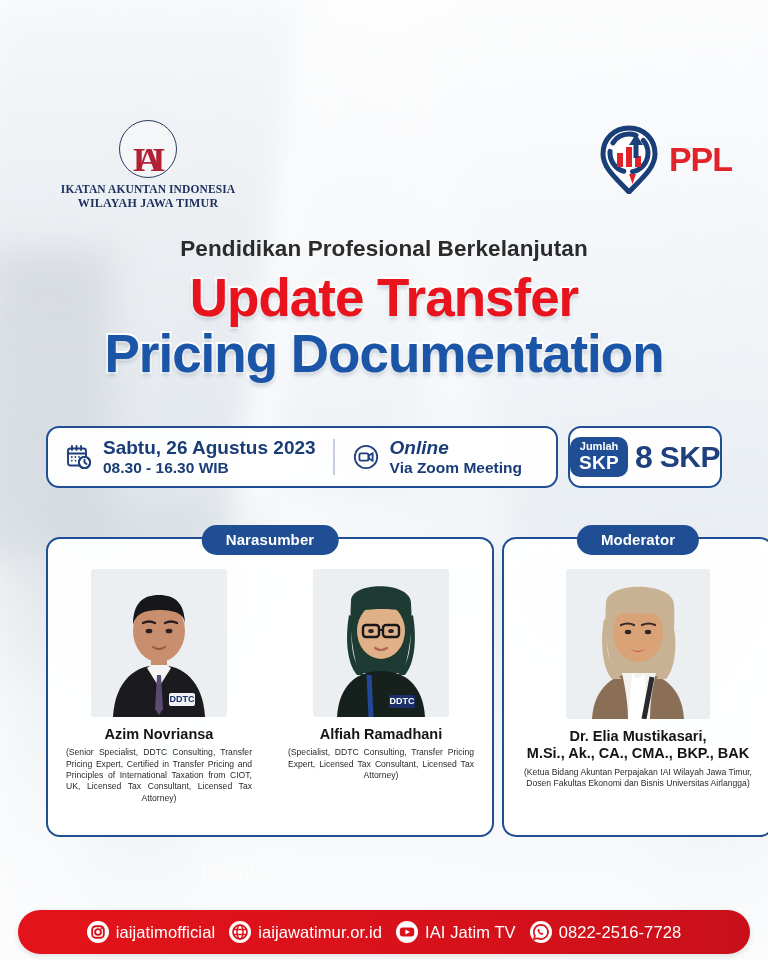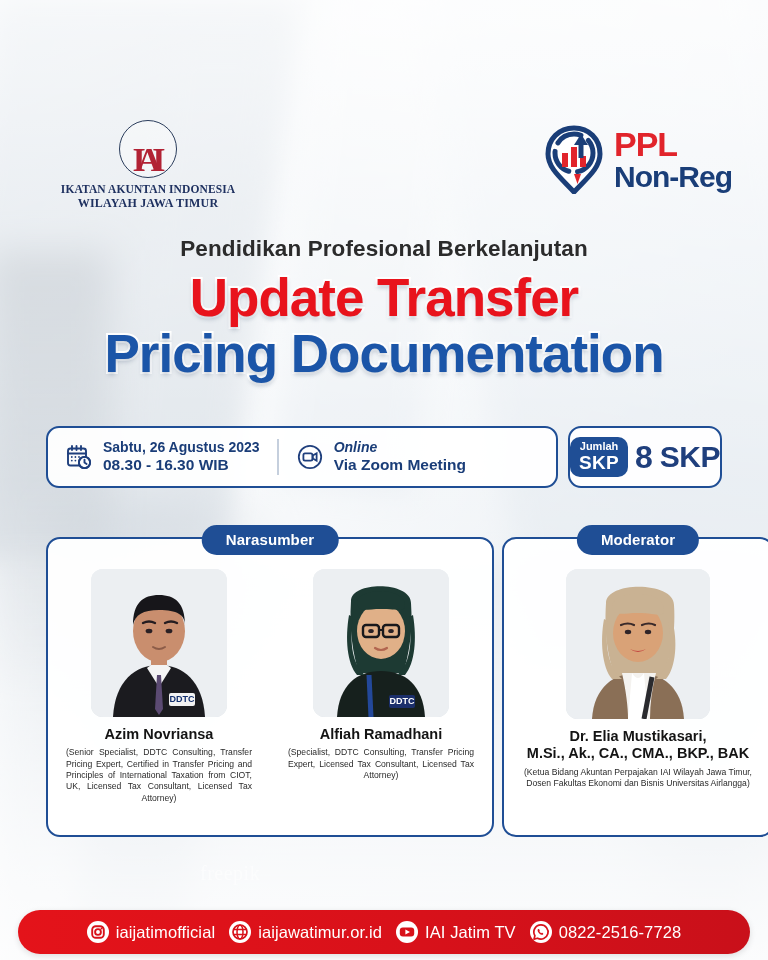--- a/index.html
+++ b/index.html
@@ -127,21 +127,21 @@
     background: rgba(255,255,255,.93);
     border: 2px solid #1f4e95; border-radius: 13px;
   }
   .info-cell { display: flex; align-items: center; gap: 10px; padding: 0 17px; }
   .info-cell.first { flex: 0 0 auto; }
   .vline { width: 2px; height: 36px; background: #c5cfdd; }
 
   .ic { width: 28px; height: 28px; flex: 0 0 28px; color: #1f3f7d; }
   .ic svg { display:block; width: 28px; height: 28px; }
 
-  .info-l1 { font-size: 14px; font-weight: bold; color: #1a3d78; line-height: 1.22; white-space: nowrap; }
+  .info-l1 { font-size: 19px; font-weight: bold; color: #1a3d78; line-height: 1.22; white-space: nowrap; }
   .info-l2 { font-size: 15.5px; font-weight: bold; color: #1a3d78; line-height: 1.22; white-space: nowrap; }
   .info-l1.ital { font-style: italic; }
 
   .skp-box {
     flex: 0 0 152px; display: flex; align-items: center; justify-content: center; gap: 7px;
     background: rgba(255,255,255,.93);
     border: 2px solid #1f4e95; border-radius: 13px;
   }
   .skp-pill {
     background: #1f4e95; color: #fff; border-radius: 10px;
@@ -167,21 +167,21 @@
     background: #1f4e95; color: #fff; border-radius: 15px;
     font-size: 15px; font-weight: bold; padding: 6px 24px 7px; white-space: nowrap;
     letter-spacing: .1px;
   }
 
   .person { flex: 1 1 0; padding: 30px 12px 10px; text-align: center; }
   .person.mod { padding: 30px 14px 10px; }
 
   .photo {
     width: 136px; height: 148px; margin: 0 auto 9px;
-    border-radius: 12px; overflow: hidden; position: relative;
+    border-radius: 4px; overflow: hidden; position: relative;
     background: #e9edf1;
   }
   .photo.mod { width: 144px; height: 150px; }
 
   .p-name { font-size: 14.5px; font-weight: bold; color: #141414; line-height: 1.2; }
   .p-name.mod { font-size: 14.5px; }
   .p-desc {
     font-size: 8.6px; color: #2a2a2a; line-height: 1.32; margin-top: 4px;
     text-align: justify; text-align-last: center; padding: 0 6px;
   }
@@ -240,21 +240,20 @@
             <rect x="19" y="29" width="6" height="14" fill="#e1242b"></rect>
             <rect x="28" y="23" width="6" height="20" fill="#e1242b"></rect>
             <rect x="37" y="32" width="6" height="11" fill="#e1242b"></rect>
             <path d="M38 34 L38 15" stroke="#1a3e78" stroke-width="5" fill="none"></path>
             <path d="M38 10 L45 21 L31 21 Z" fill="#1a3e78"></path>
             <path d="M31 50 L38 50 L34.5 60 Z" fill="#e1242b"></path>
           </svg>
         </div>
         <div class="ppl-text">
           <div class="ppl-top">PPL</div>
-          <div class="ppl-bot">Non-Reg</div>
         </div>
       </div>
     </div>
 
     <div class="kicker">Pendidikan Profesional Berkelanjutan</div>
     <div class="title-red">Update Transfer</div>
     <div class="title-blue">Pricing Documentation</div>
 
     <div class="infobar">
 

